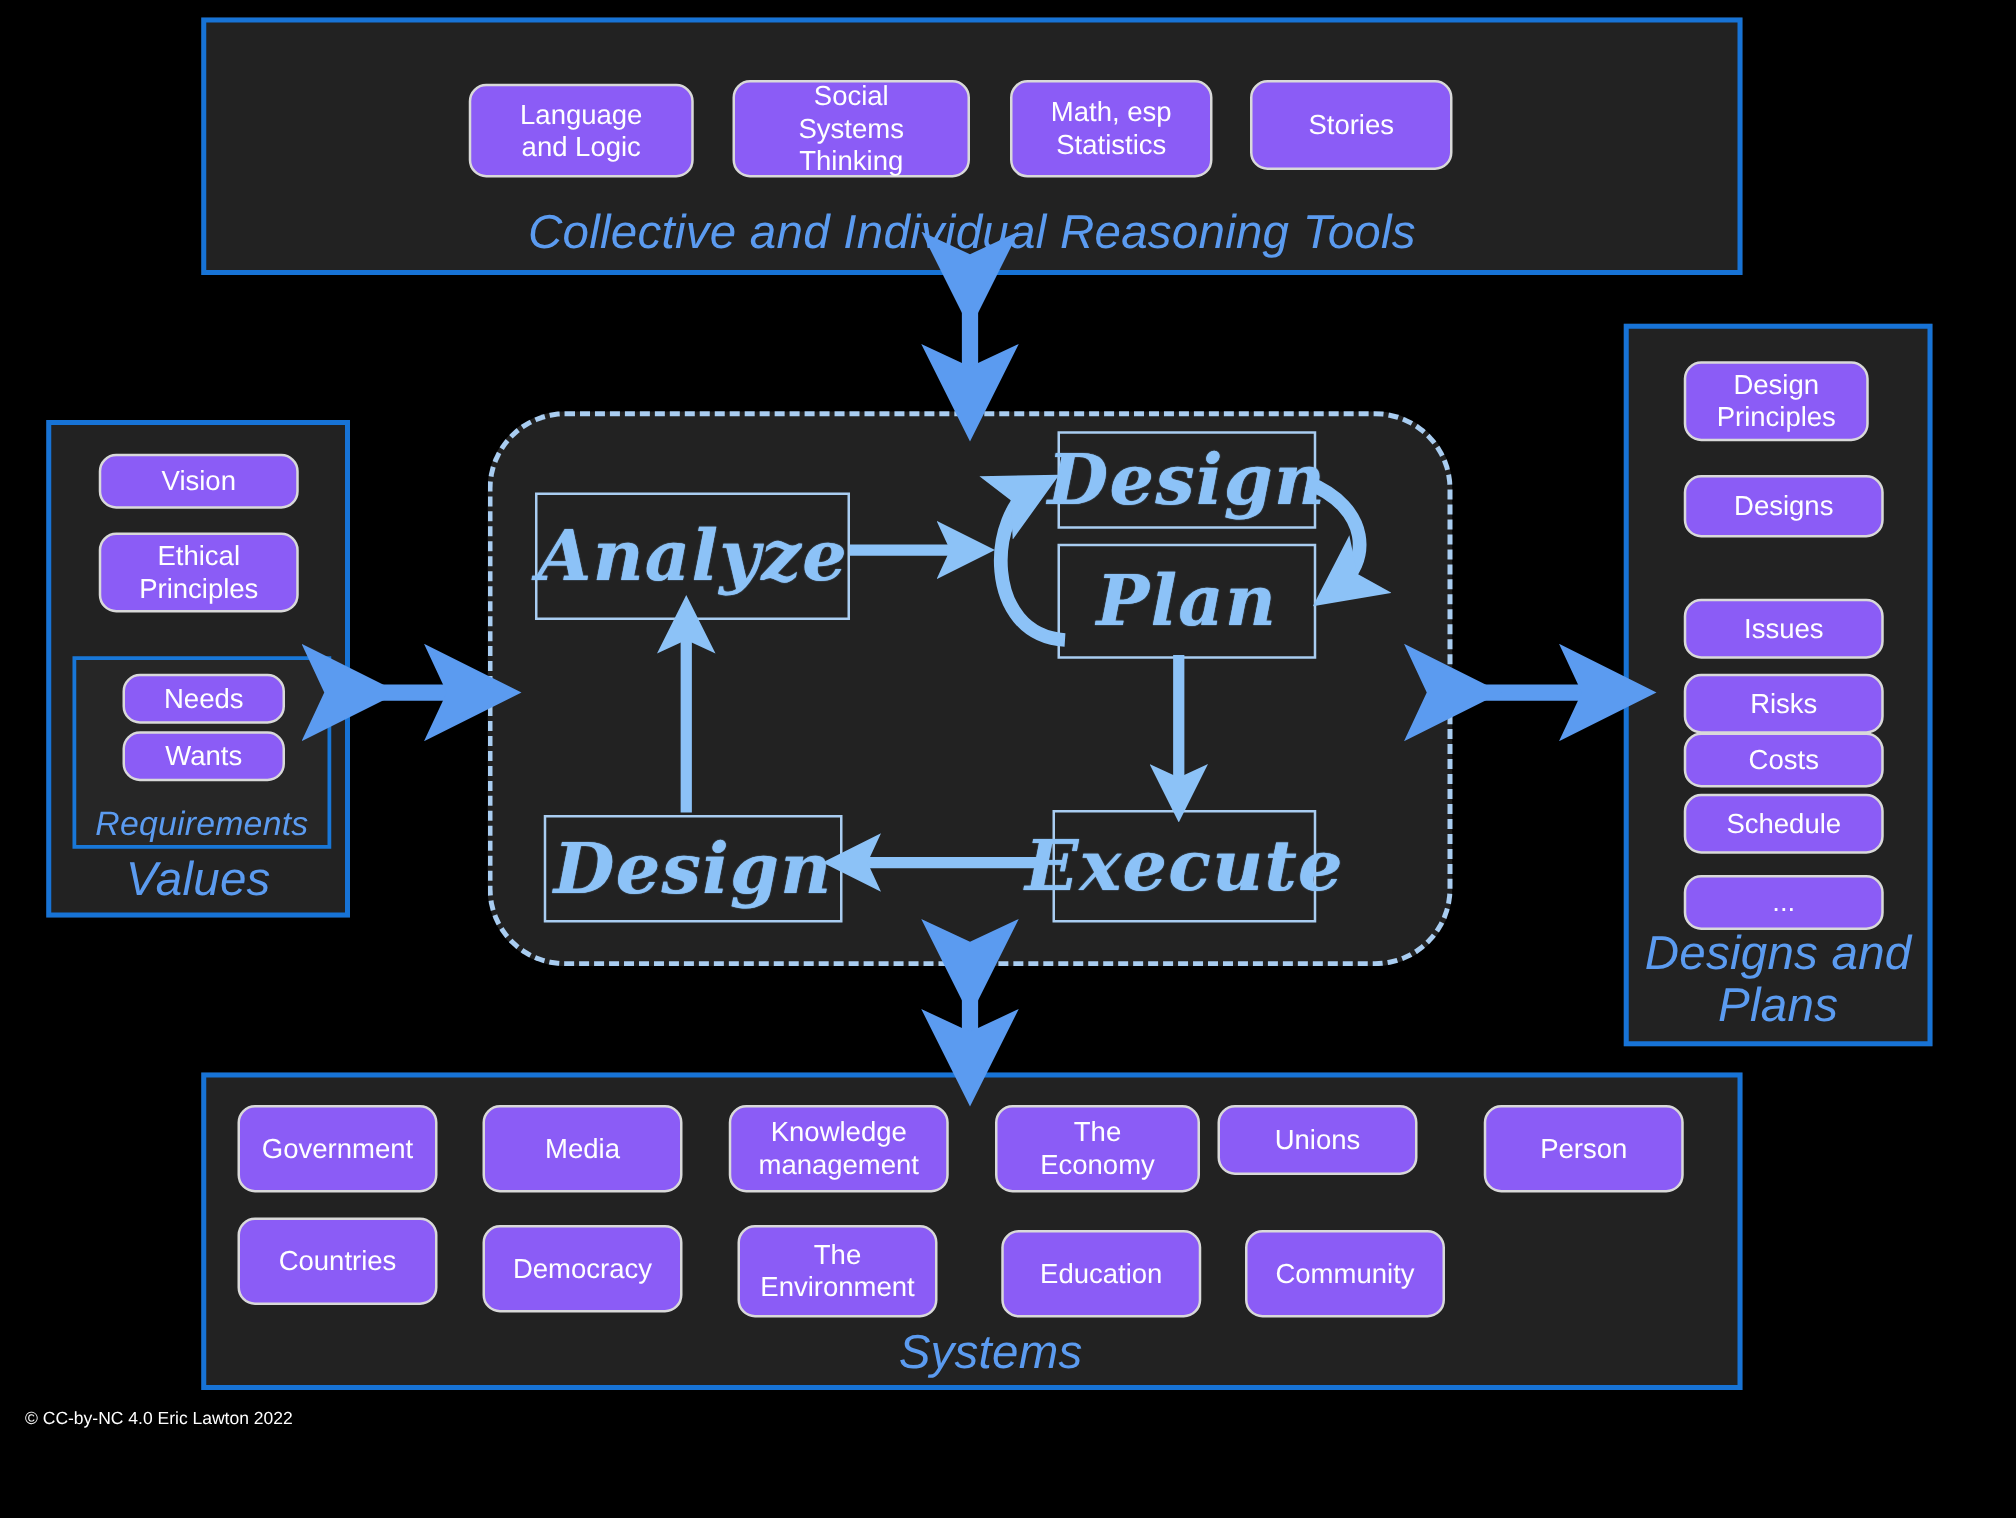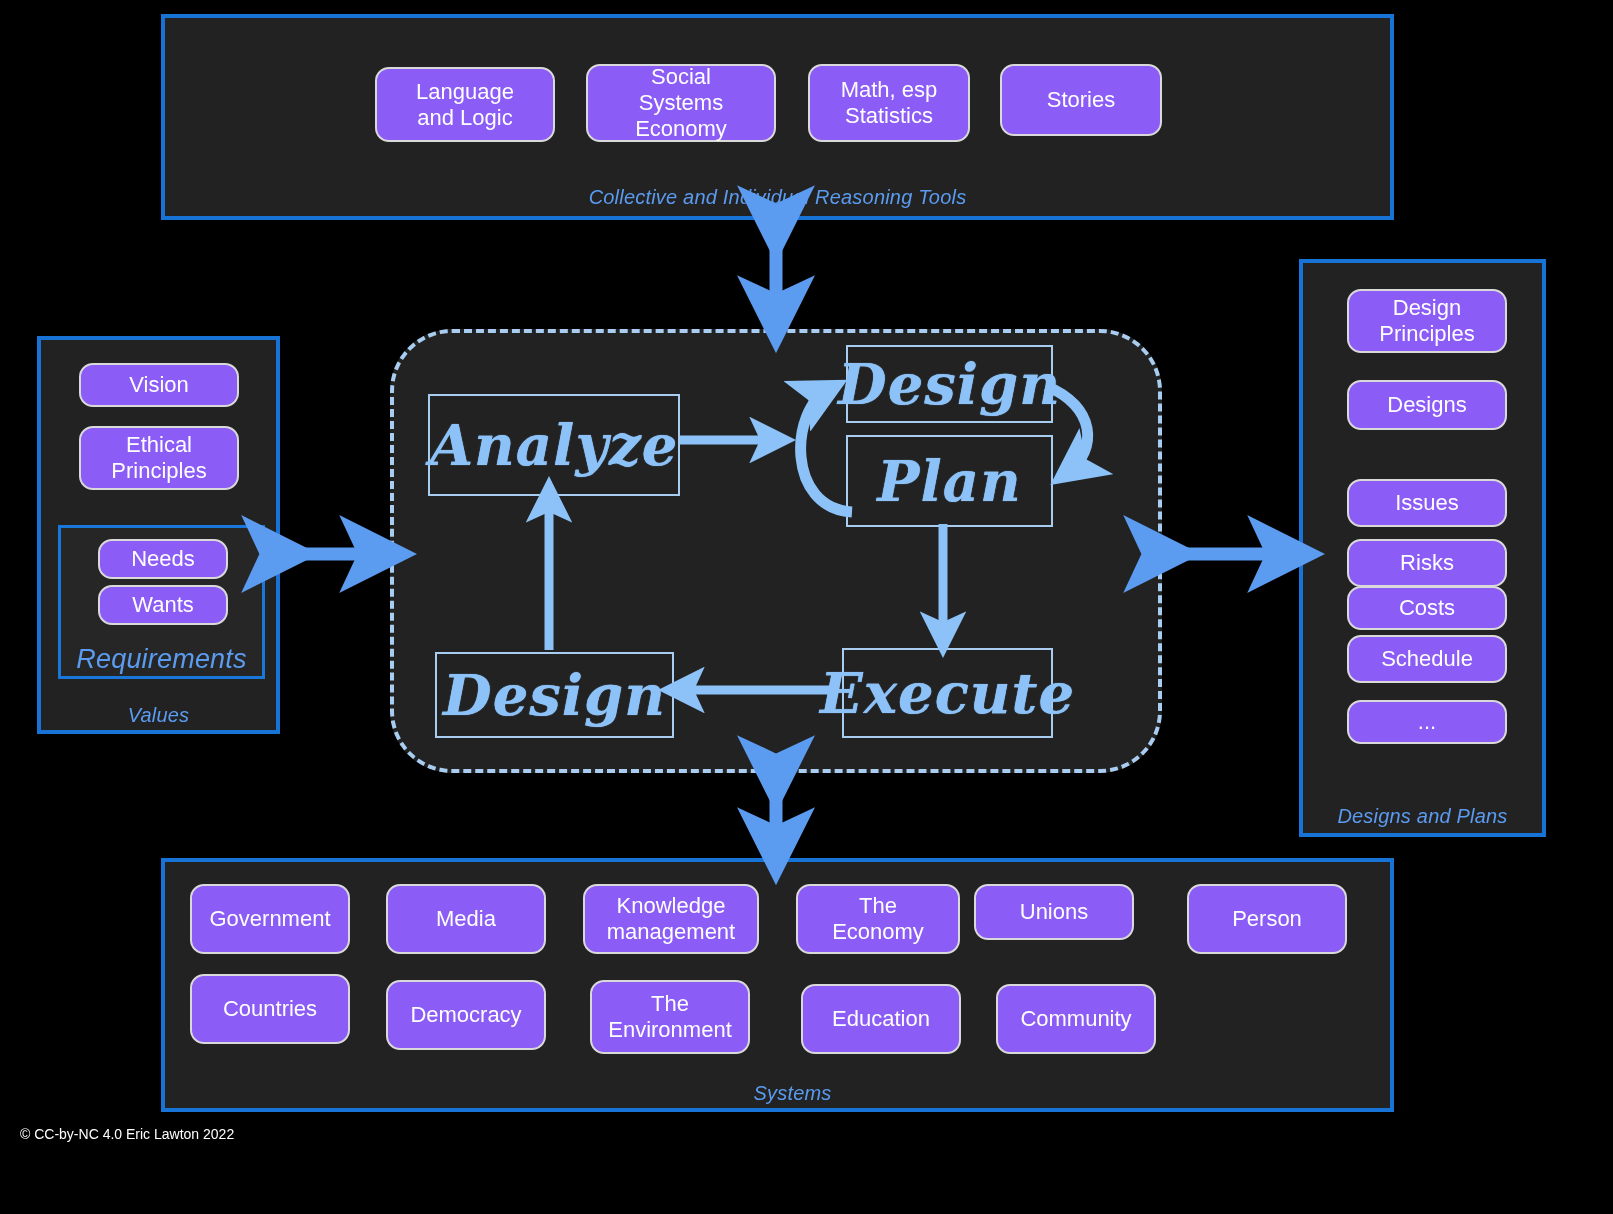--- a/index.html
+++ b/index.html
@@ -23,21 +23,21 @@
     border: 4px solid #1773d6;
     box-sizing: border-box;
   }
   .panel-label {
     position: absolute;
     left: 0;
     right: 0;
     text-align: center;
     color: #5b9bf0;
     font-style: italic;
-    font-size: 20px;
+    font-size: 38px;
     line-height: 1.12;
     letter-spacing: 0.2px;
   }
 
   
   .pill {
     position: absolute;
     background: #8b5cf6;
     border: 2px solid #d9d9d9;
     border-radius: 14px;
@@ -125,41 +125,41 @@
     top: 1126px;
     color: #ffffff;
     font-size: 14px;
   }
 </style>
 </head>
 <body>
 
 <div class="panel" id="top-panel">
   <div class="pill" style="left:210px; top:49px; width:180px; height:75px;">Language and Logic</div>
-  <div class="pill" style="left:421px; top:46px; width:190px; height:78px;">Social Systems Economy</div>
+  <div class="pill" style="left:421px; top:46px; width:190px; height:78px;">Social Systems Thinking</div>
   <div class="pill" style="left:643px; top:46px; width:162px; height:78px;">Math, esp Statistics</div>
   <div class="pill" style="left:835px; top:46px; width:162px; height:72px;">Stories</div>
   <div class="panel-label">Collective and Individual Reasoning Tools</div>
 </div>
 
 <div class="panel" id="left-panel">
   <div class="pill" style="left:38px; top:23px; width:160px; height:44px;">Vision</div>
   <div class="pill" style="left:38px; top:86px; width:160px; height:64px;text-align:center;">Ethical Principles</div>
 
   <div id="requirements-box">
     <div class="pill" style="left:37px; top:11px; width:130px; height:40px;">Needs</div>
     <div class="pill" style="left:37px; top:57px; width:130px; height:40px;">Wants</div>
     <div class="panel-label">Requirements</div>
   </div>
 
   <div class="panel-label">Values</div>
 </div>
 
 <div class="panel" id="right-panel">
-  <div class="pill" style="left:44px; top:26px; width:160px; height:64px;">Design Principles</div>
+  <div class="pill" style="left:44px; top:26px; width:148px; height:64px;">Design Principles</div>
   <div class="pill" style="left:44px; top:117px; width:160px; height:50px;">Designs</div>
   <div class="pill" style="left:44px; top:216px; width:160px; height:48px;">Issues</div>
   <div class="pill" style="left:44px; top:276px; width:160px; height:48px;">Risks</div>
   <div class="pill" style="left:44px; top:323px; width:160px; height:44px;">Costs</div>
   <div class="pill" style="left:44px; top:372px; width:160px; height:48px;">Schedule</div>
   <div class="pill" style="left:44px; top:437px; width:160px; height:44px;">...</div>
   <div class="panel-label">Designs and Plans</div>
 </div>
 
 <div class="panel" id="bottom-panel">

